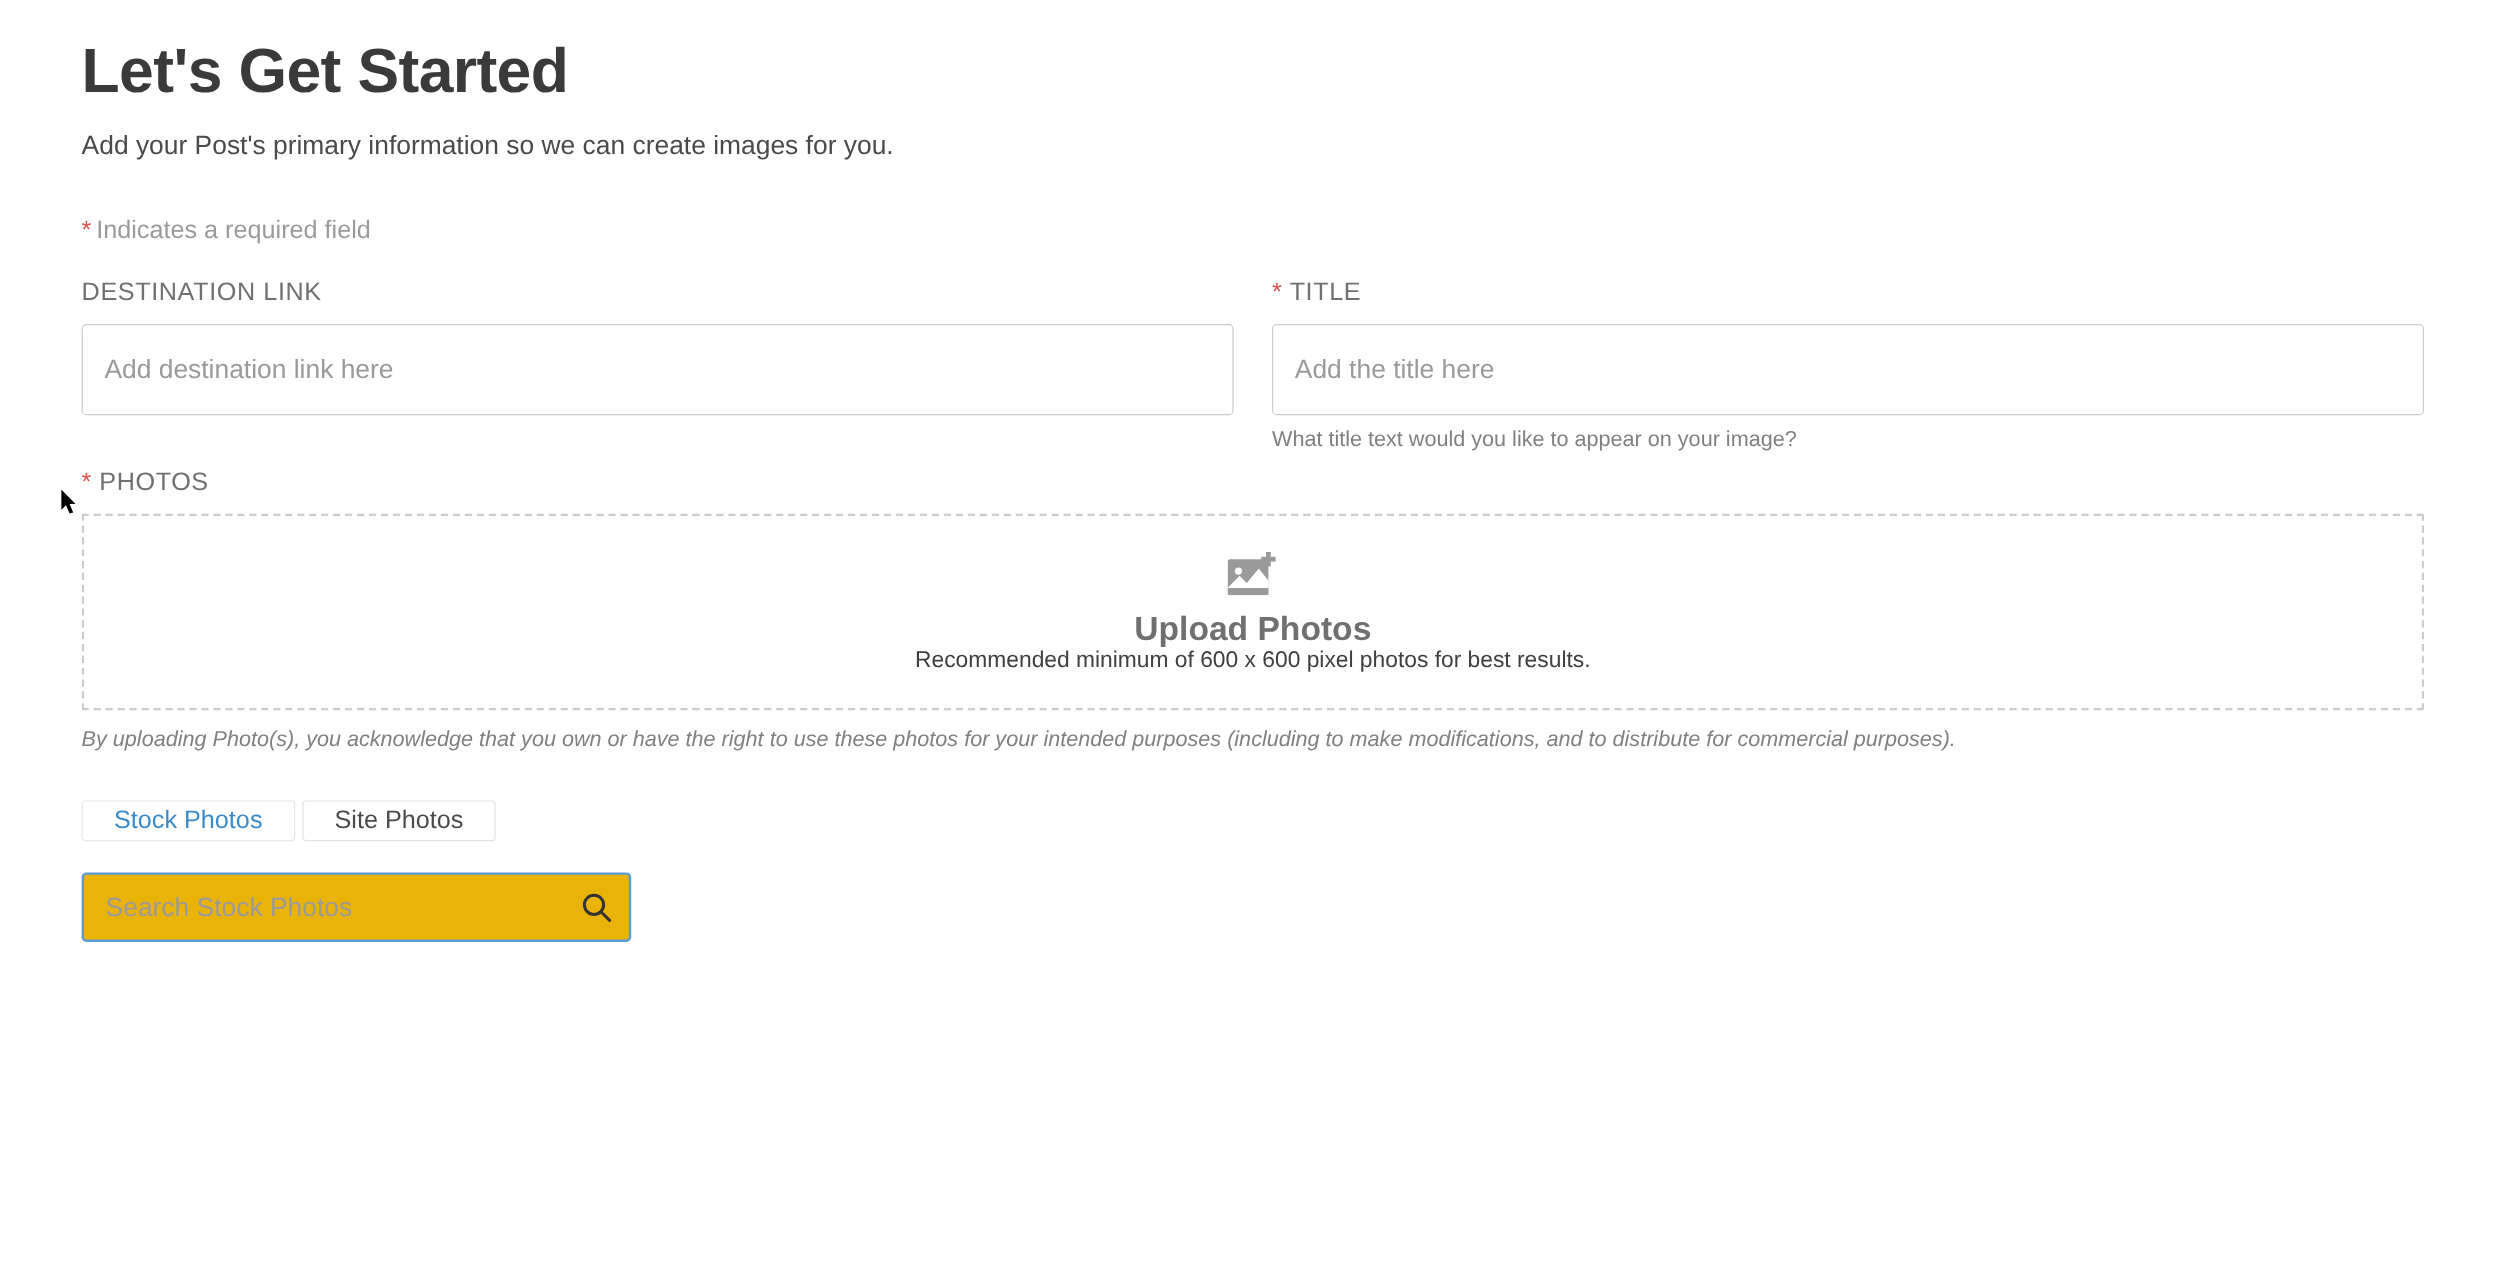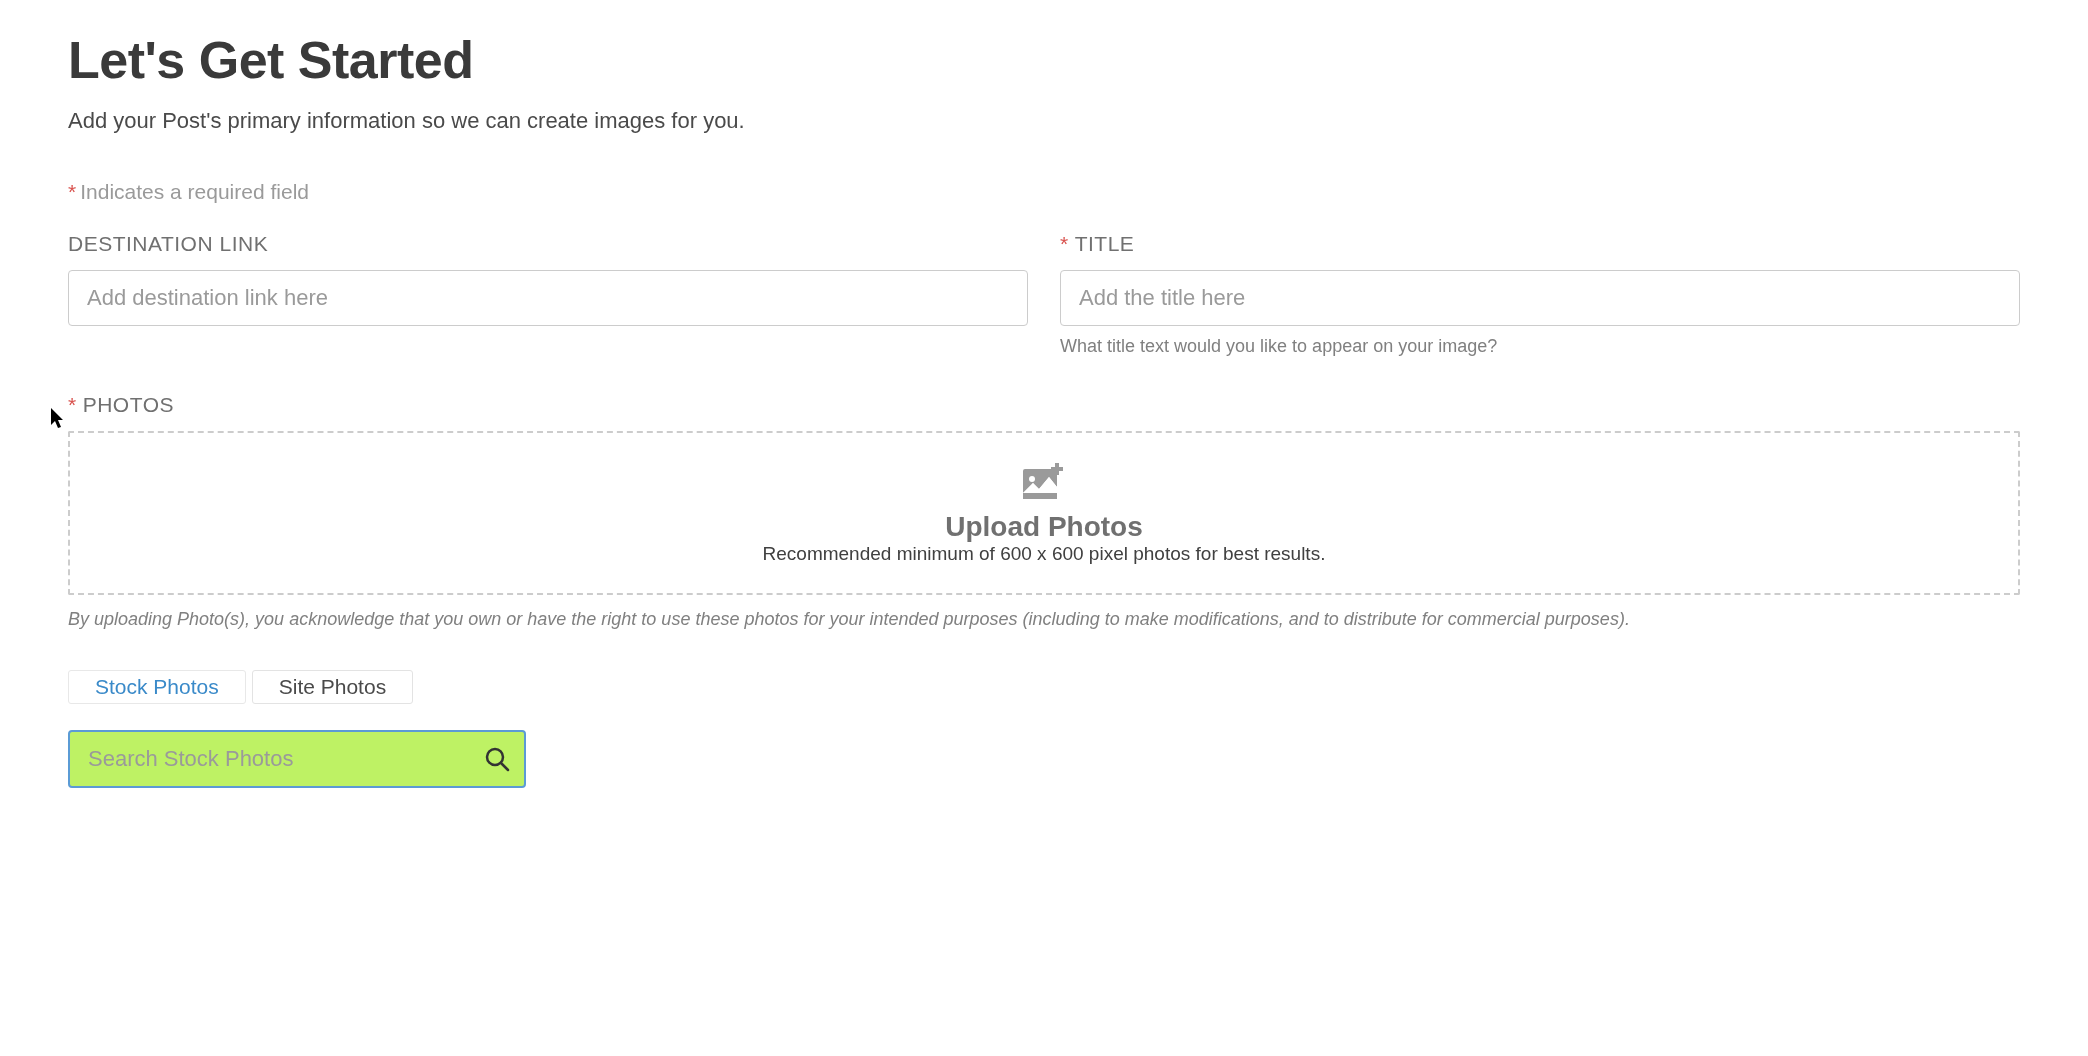--- a/index.html
+++ b/index.html
@@ -30,39 +30,39 @@
       color: #9a9a9a;
       margin-bottom: 28px;
     }
     .required-note .asterisk {
       color: #d9534f;
       margin-right: 4px;
     }
     .form-row {
       display: flex;
       gap: 32px;
-      margin-bottom: 36px;
+      margin-bottom: 13px;
     }
     .form-group {
       flex: 1;
     }
     .field-label {
       font-size: 21px;
       color: #707070;
       letter-spacing: 0.5px;
       margin-bottom: 14px;
       display: block;
     }
     .field-label .asterisk {
       color: #d9534f;
       margin-right: 6px;
     }
     .text-input {
       width: 100%;
-      padding: 14px 18px;
+      padding: 24px 18px;
       font-size: 22px;
       border: 1px solid #cccccc;
       border-radius: 4px;
       color: #333;
       background: #fff;
     }
     .text-input::placeholder {
       color: #9a9a9a;
     }
     .field-help {
@@ -124,21 +124,21 @@
       position: relative;
       width: 458px;
     }
     .search-input {
       width: 100%;
       padding: 14px 50px 14px 18px;
       font-size: 22px;
       border: 2px solid #5b9bd5;
       border-radius: 4px;
       color: #333;
-      background: #bef264;
+      background: #eab308;
       outline: none;
     }
     .search-input::placeholder {
       color: #9a9a9a;
     }
     .search-icon-btn {
       position: absolute;
       right: 12px;
       top: 50%;
       transform: translateY(-50%);

